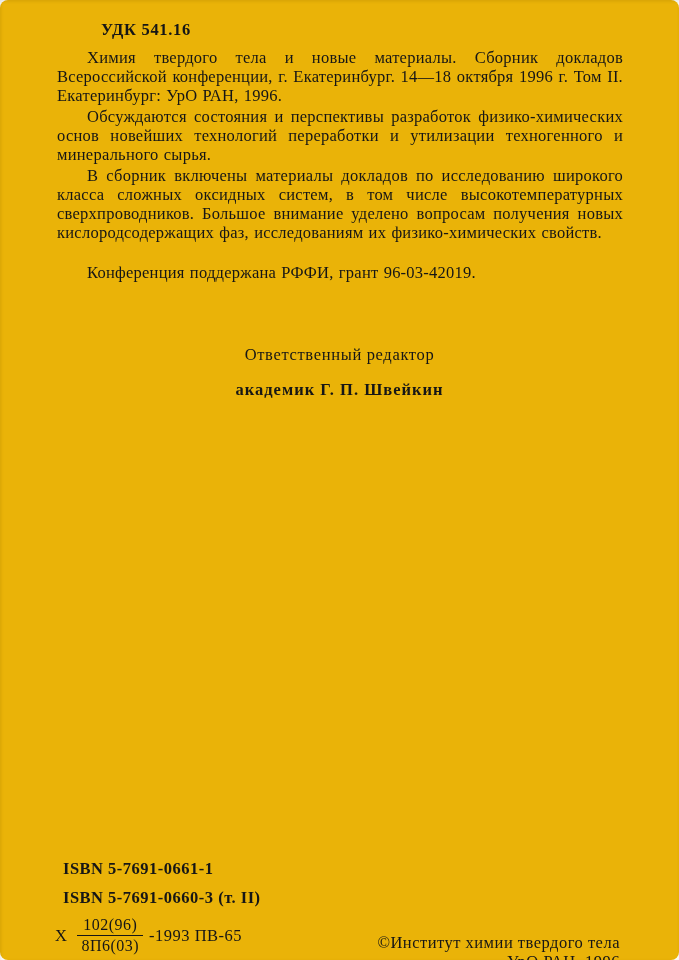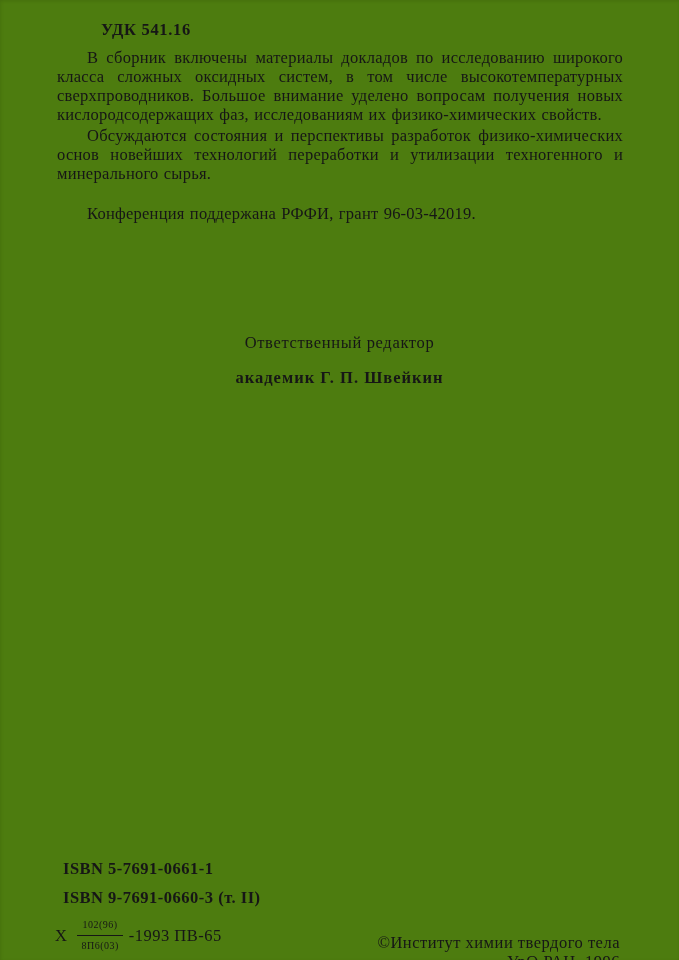--- a/index.html
+++ b/index.html
@@ -7,25 +7,26 @@
     padding: 0;
     width: 679px;
     height: 960px;
     background: #fdfdfb;
     overflow: hidden;
   }
   .page {
     position: relative;
     width: 679px;
     height: 960px;
-    background: #4d7c0f;
+    background: #eab308;
     color: #161616;
     font-family: "Liberation Serif", "DejaVu Serif", serif;
     font-size: 16.5px;
     line-height: 19px;
+    border-radius: 8px;
   }
   
   .page::before {
     content: "";
     position: absolute;
     inset: 0;
     box-shadow: inset 0 2px 3px rgba(0,0,0,0.06), inset 2px 0 3px rgba(0,0,0,0.04);
     pointer-events: none;
   }
 
@@ -45,21 +46,21 @@
     text-indent: 30px;
     text-align: justify;
     letter-spacing: 0.015em;
     word-spacing: 0.05em;
   }
   .textblock p + p { margin-top: 2px; }
   .textblock p.grant { margin-top: 21px; text-align: left; }
 
   .editor {
     position: absolute;
-    top: 333px;
+    top: 345px;
     left: 0;
     width: 679px;
     text-align: center;
   }
   .editor .role {
     letter-spacing: 0.04em;
   }
   .editor .name {
     font-weight: bold;
     letter-spacing: 0.06em;
@@ -83,21 +84,21 @@
     align-items: center;
     letter-spacing: 0.03em;
   }
   .code .prefix {
     margin-right: 10px;
   }
   .fraction {
     display: inline-block;
     text-align: center;
     line-height: 18px;
-    font-size: 10px;
+    font-size: 16px;
   }
   .fraction .num {
     display: block;
     border-bottom: 1.5px solid #161616;
     padding: 0 4px 1px 4px;
   }
   .fraction .den {
     display: block;
     padding: 1px 4px 0 4px;
     text-align: right;
@@ -118,33 +119,34 @@
   }
   .copyright .c2 { margin-top: 0; }
 </style>
 </head>
 <body>
 
 <div class="page">
 
   <div class="textblock">
     <div class="udk">УДК 541.16</div>
+    <p>Химия твердого тела и новые материалы. Сборник докладов Всероссийской конференции, г. Екатеринбург. 14—18 октября 1996 г. Том II. Екатеринбург: УрО РАН, 1996.</p>
+    <p>Обсуждаются состояния и перспективы разработок физико-химических основ новейших технологий переработки и утилизации техногенного и минерального сырья.</p>
     <p>В сборник включены материалы докладов по исследованию широкого класса сложных оксидных систем, в том числе высокотемпературных сверхпроводников. Большое внимание уделено вопросам получения новых кислородсодержащих фаз, исследованиям их физико-химических свойств.</p>
-    <p>Обсуждаются состояния и перспективы разработок физико-химических основ новейших технологий переработки и утилизации техногенного и минерального сырья.</p>
     <p class="grant">Конференция поддержана РФФИ, грант 96-03-42019.</p>
   </div>
 
   <div class="editor">
     <div class="role">Ответственный редактор</div>
     <div class="name">академик Г. П. Швейкин</div>
   </div>
 
   <div class="bottom">
     <div class="isbn">ISBN 5-7691-0661-1</div>
-    <div class="isbn">ISBN 9-7691-0660-3 (т. II)</div>
+    <div class="isbn">ISBN 5-7691-0660-3 (т. II)</div>
     <div class="code">
       <span class="prefix">Х</span>
       <span class="fraction">
         <span class="num">102(96)</span>
         <span class="den">8П6(03)</span>
       </span>
       <span class="suffix">-1993 ПВ-65</span>
     </div>
   </div>
 

